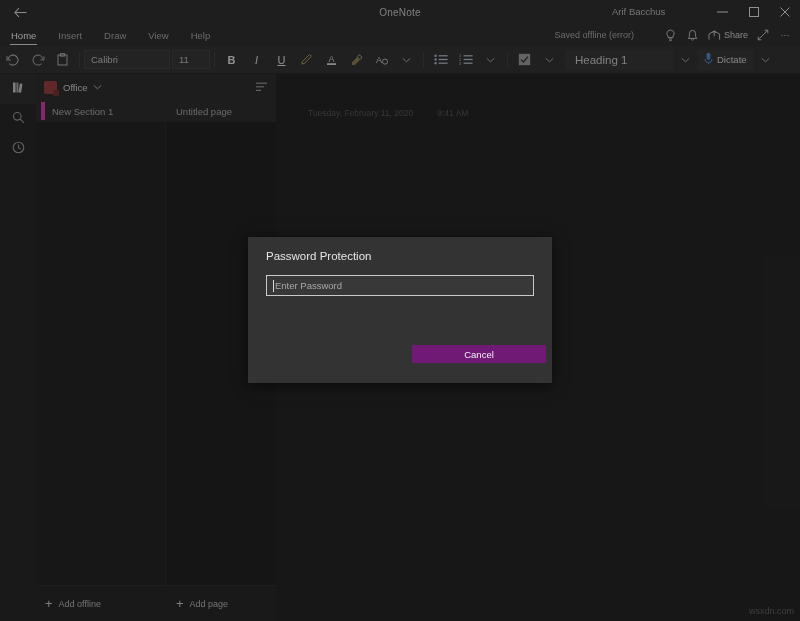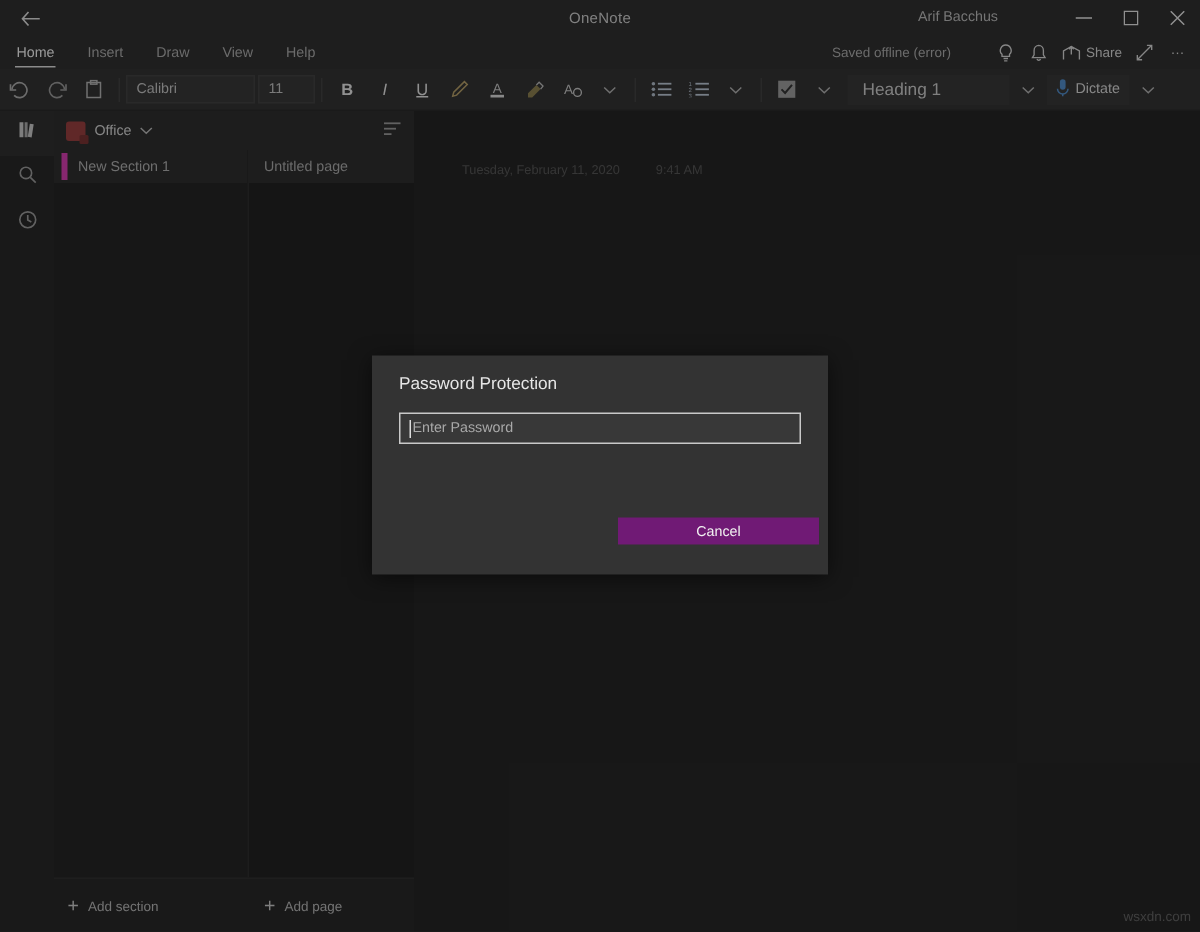--- a/index.html
+++ b/index.html
@@ -481,21 +481,21 @@
 
   <div class="pages">
     <div class="page-item">
       <span>Untitled page</span>
     </div>
   </div>
 
   <div class="navfooter">
     <div class="addbtn sec">
       <span class="plus">+</span>
-      <span>Add section</span>
+      <span>Add offline</span>
     </div>
     <div class="addbtn pg">
       <span class="plus">+</span>
       <span>Add page</span>
     </div>
   </div>
 
   <div class="canvas">
     <div class="canvas-meta">
       <span>Tuesday, February 11, 2020</span>

